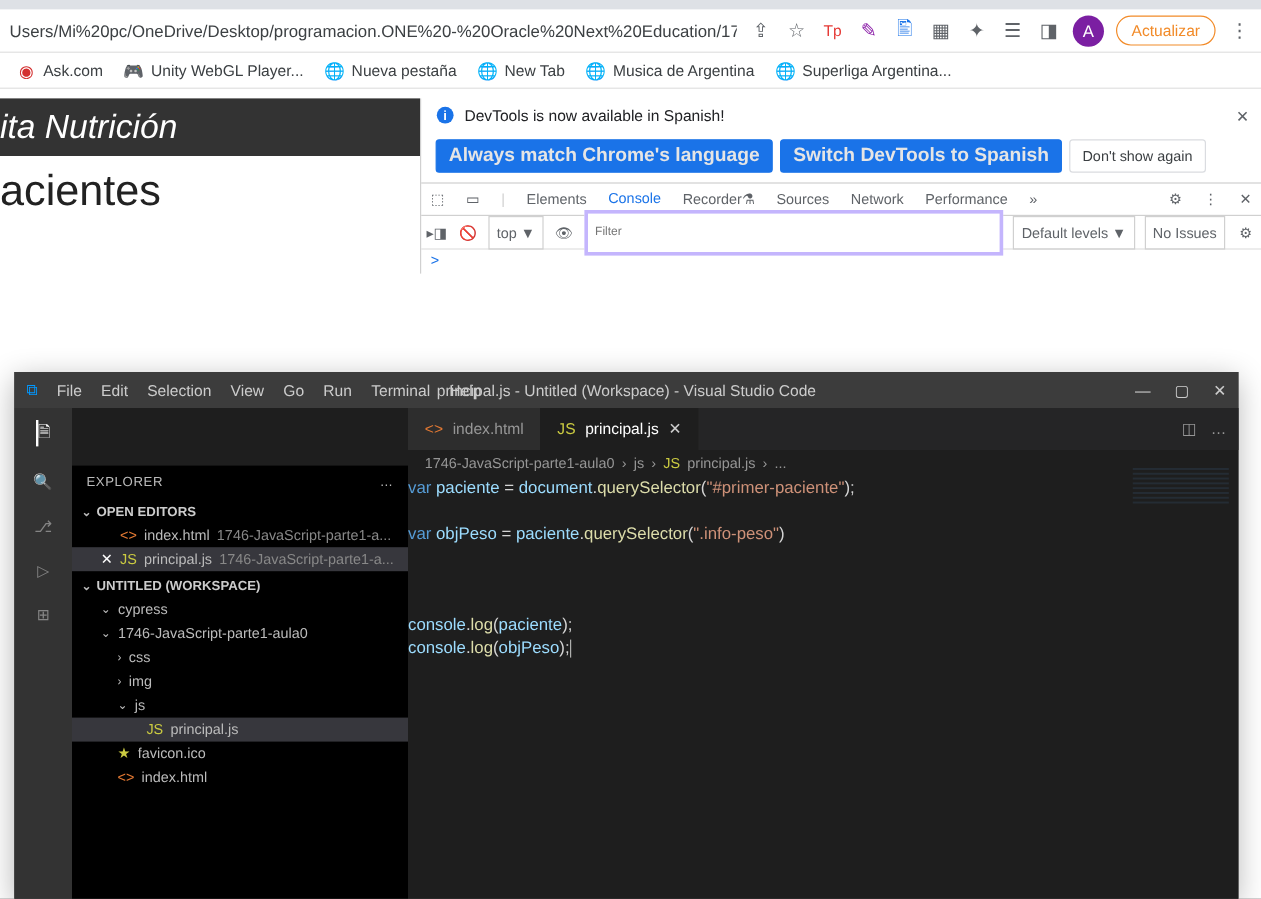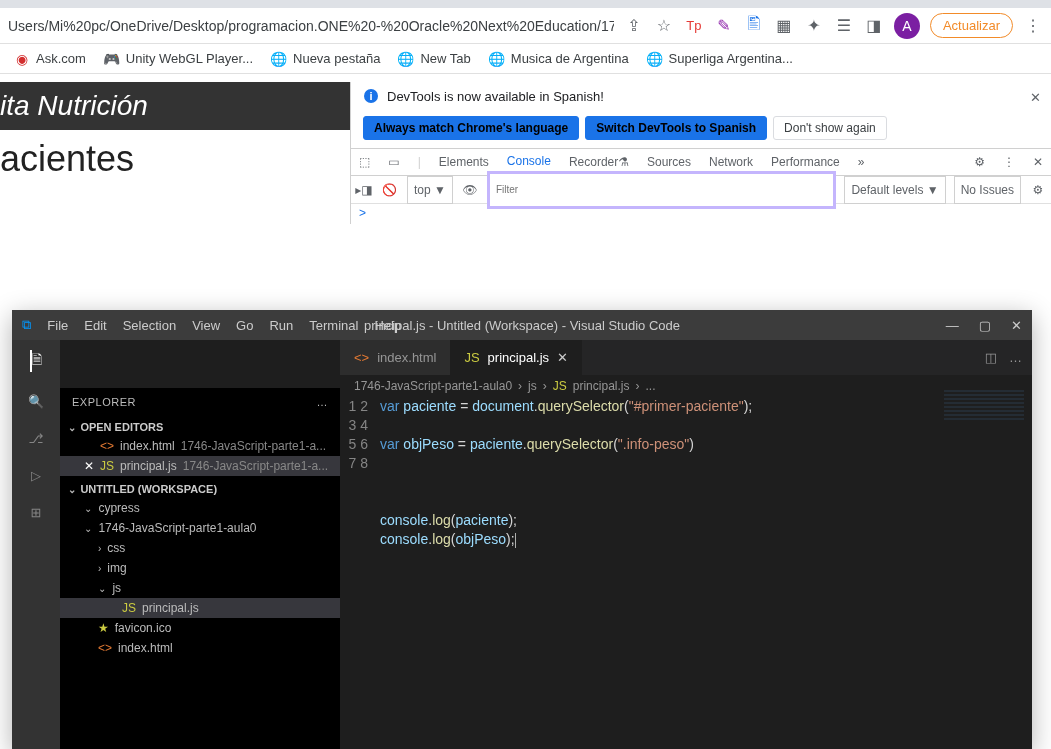--- a/index.html
+++ b/index.html
@@ -25,21 +25,21 @@
 .tbl { width: 100%; border-collapse: collapse; margin-top: 20px; }
 .tbl th, .tbl td { border: 1px solid #ddd; padding: 8px 6px; text-align: center; font-size: 14px; }
 .tbl th { font-weight: 700; }
 
 
 .devtools { position: absolute; right: 0; top: 82px; width: 701px; background: #fff; border-left: 1px solid #d0d0d0; }
 .dt-info { display: flex; align-items: center; gap: 8px; padding: 6px 12px; font-size: 13px; color: #202124; position: relative; }
 .dt-info .close { position: absolute; right: 10px; top: 8px; color: #5f6368; }
 .dt-info svg { flex-shrink: 0; }
 .dt-btns { display: flex; gap: 6px; padding: 6px 12px 8px 12px; }
-.dt-btn-primary { background: #1a73e8; color: #000000; border: 1px solid #1a73e8; border-radius: 3px; padding: 4px 10px; font-size: 12px; font-weight: 600; }
+.dt-btn-primary { background: #1a73e8; color: #e5e5e5; border: 1px solid #1a73e8; border-radius: 3px; padding: 4px 10px; font-size: 16px; font-weight: 600; }
 .dt-btn-outline { background: #fff; color: #3c4043; border: 1px solid #dadce0; border-radius: 3px; padding: 4px 10px; font-size: 12px; }
 .dt-tabs { display: flex; align-items: center; border-top: 1px solid #d0d0d0; border-bottom: 1px solid #d0d0d0; height: 28px; padding: 0 8px; gap: 18px; font-size: 12px; color: #5f6368; }
 .dt-tab { height: 100%; display: flex; align-items: center; }
 .dt-tab.active { color: #1a73e8; border-bottom: 2px solid #1a73e8; }
 .dt-tabs .spacer { flex: 1; }
 .dt-filter { display: flex; align-items: center; border-bottom: 1px solid #e0e0e0; height: 28px; font-size: 12px; color: #5f6368; }
 .dt-filter .ico { width: 26px; text-align: center; }
 .dt-filter input { flex: 1; border: 3px solid #c4b5fd; height: 38px; padding: 0 6px; font-size: 10px; margin: 0 4px; }
 .dt-filter .sel { border: 1px solid #d0d0d0; height: 28px; padding: 10px 6px; margin: 0 4px; display: flex; align-items: center; }
 .console-body { min-height: 20px; padding: 2px 8px; color: #1a73e8; font-family: Menlo, Consolas, monospace; font-size: 12px; }
@@ -298,28 +298,20 @@
         <span>1746-JavaScript-parte1-aula0</span>
           <span>›</span>
         <span>js</span>
           <span>›</span>
         <span class="ic-js">JS</span>
           <span>principal.js</span>
           <span>›</span>
         <span>...</span>
       </div>
       <div class="vs-code">
-        <div class="gutter">1
-2
-3
-4
-5
-6
-7
-8</div>
         <div class="code"><span class="tk-kw">var</span> <span class="tk-var">paciente</span><span class="tk-punc"> = </span><span class="tk-obj">document</span><span class="tk-punc">.</span><span class="tk-fn">querySelector</span><span class="tk-punc">(</span><span class="tk-str">"#primer-paciente"</span><span class="tk-punc">);</span>
 
 <span class="tk-kw">var</span> <span class="tk-var">objPeso</span><span class="tk-punc"> = </span><span class="tk-obj">paciente</span><span class="tk-punc">.</span><span class="tk-fn">querySelector</span><span class="tk-punc">(</span><span class="tk-str">".info-peso"</span><span class="tk-punc">)</span>
 
 
 
 <span class="tk-obj">console</span><span class="tk-punc">.</span><span class="tk-fn">log</span><span class="tk-punc">(</span><span class="tk-var">paciente</span><span class="tk-punc">);</span>
 <span class="tk-obj">console</span><span class="tk-punc">.</span><span class="tk-fn">log</span><span class="tk-punc">(</span><span class="tk-var">objPeso</span><span class="tk-punc">);</span><span class="cursor-line"></span></div>
       </div>
       <div class="minimap"></div>

